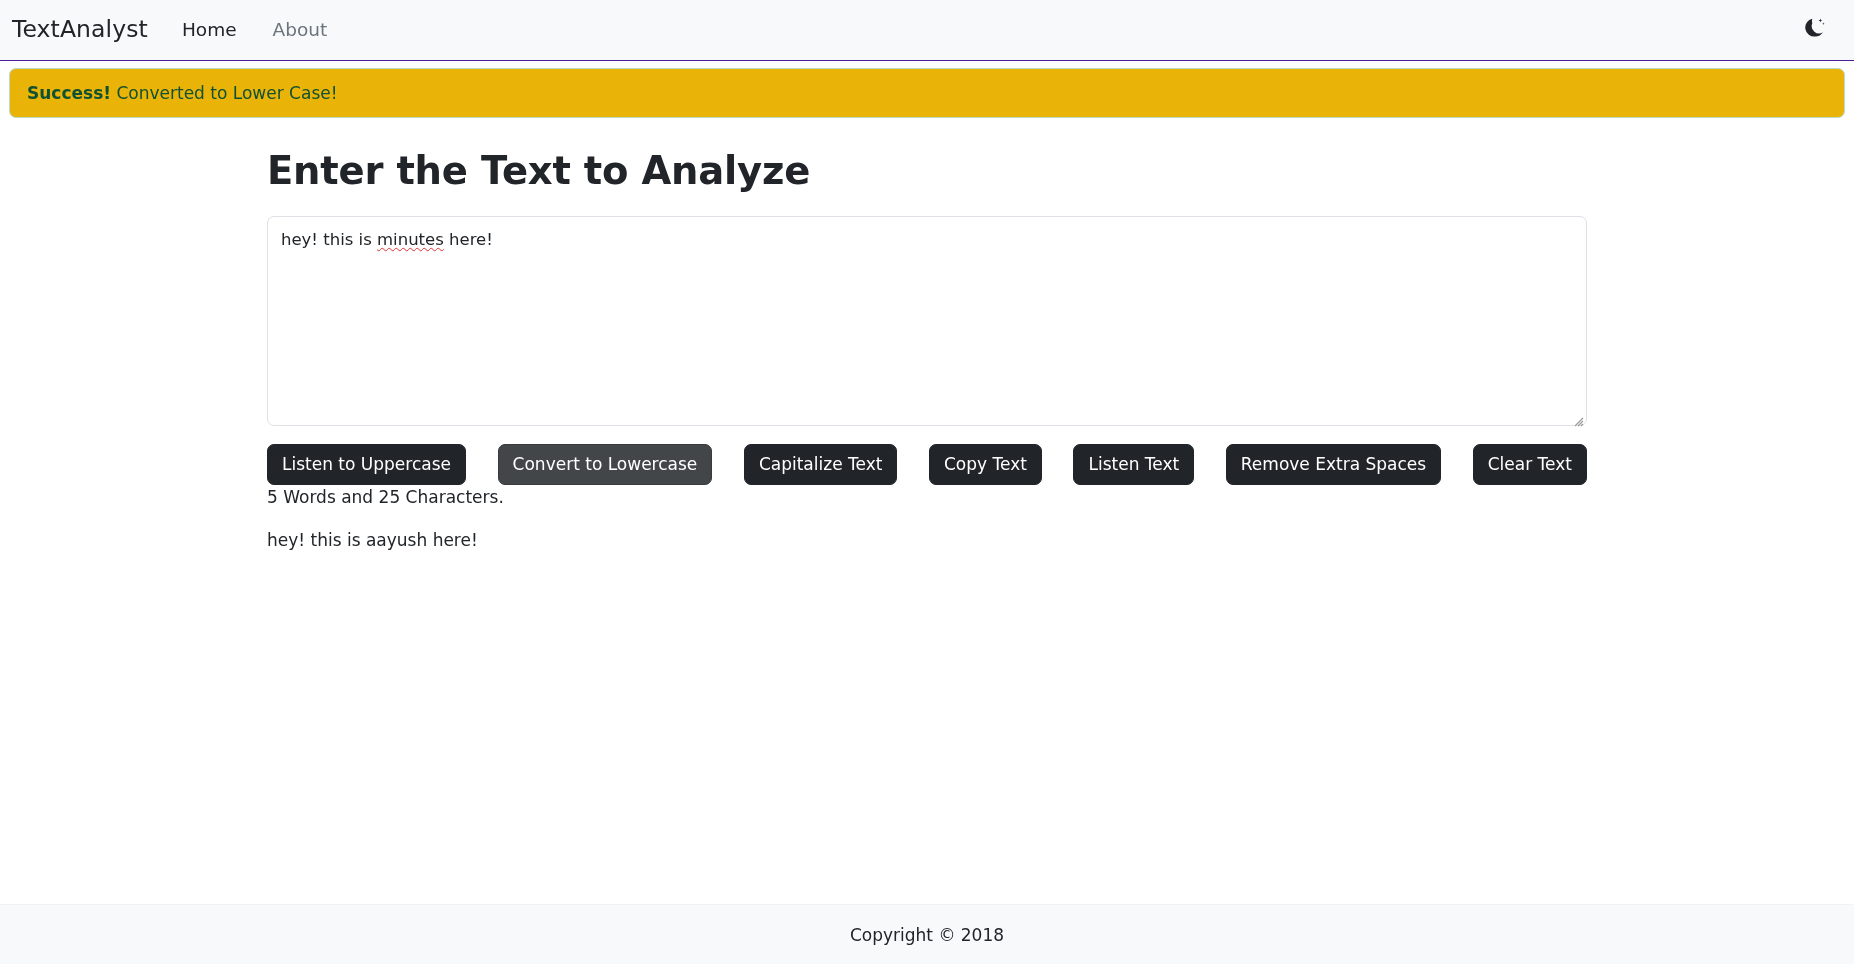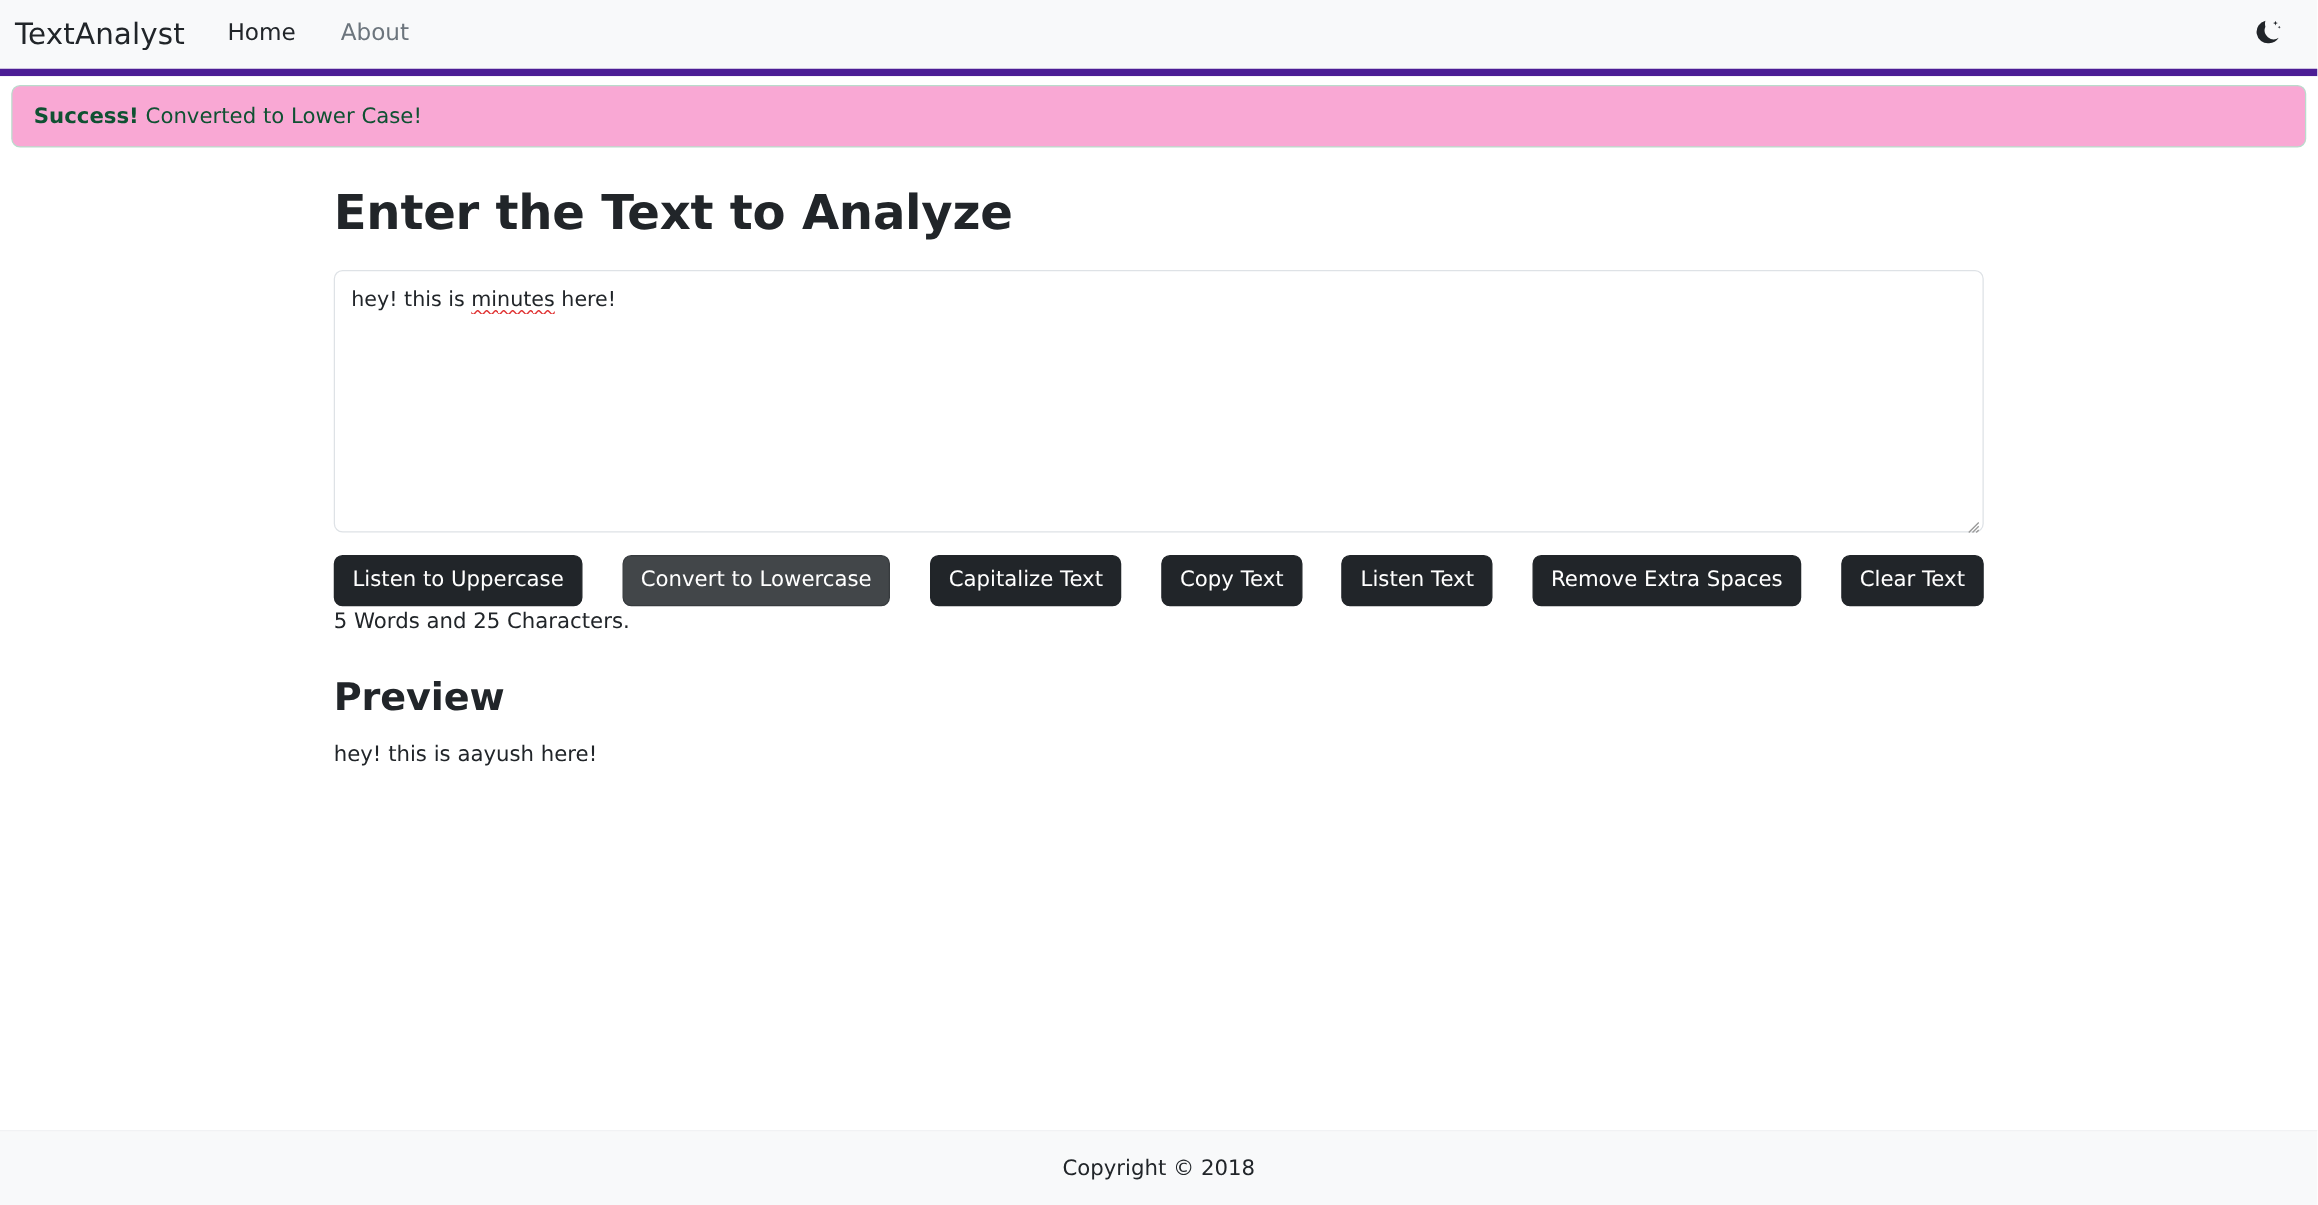--- a/index.html
+++ b/index.html
@@ -21,21 +21,21 @@
     height: 964px;
     display: flex;
     flex-direction: column;
   }
 
   
   .navbar {
     height: 61px;
     min-height: 61px;
     background: #f8f9fa;
-    border-bottom: 6px solid #4c1d95;
+    border-bottom: 1px solid #4c1d95;
     display: flex;
     align-items: center;
     padding: 0 14px 0 12px;
   }
   .brand {
     font-size: 23.5px;
     color: #212529;
     letter-spacing: 0.1px;
     padding: 0 10px 0 0;
     margin-right: 8px;
@@ -68,21 +68,21 @@
     cursor: pointer;
     margin-right: 6px;
   }
 
   
   .alert-wrap {
     padding: 7px 9px 0 9px;
     background: #ffffff;
   }
   .alert {
-    background: #f9a8d4;
+    background: #eab308;
     border: 1px solid #badbcc;
     border-radius: 7px;
     color: #0f5132;
     font-size: 17px;
     padding: 13px 17px;
     line-height: 1.3;
   }
   .alert b { font-weight: bold; }
 
   
@@ -240,21 +240,20 @@
         <button class="btn is-hover">Convert to Lowercase</button>
         <button class="btn">Capitalize Text</button>
         <button class="btn">Copy Text</button>
         <button class="btn">Listen Text</button>
         <button class="btn">Remove Extra Spaces</button>
         <button class="btn">Clear Text</button>
       </div>
 
       <p class="body-text">5 Words and 25 Characters.</p>
 
-      <h2 class="preview-title">Preview</h2>
       <p class="body-text">hey! this is aayush here!</p>
 
     </div>
   </div>
 
   <div class="footer">
     <span>Copyright © 2018</span>
   </div>
 
 </div>

